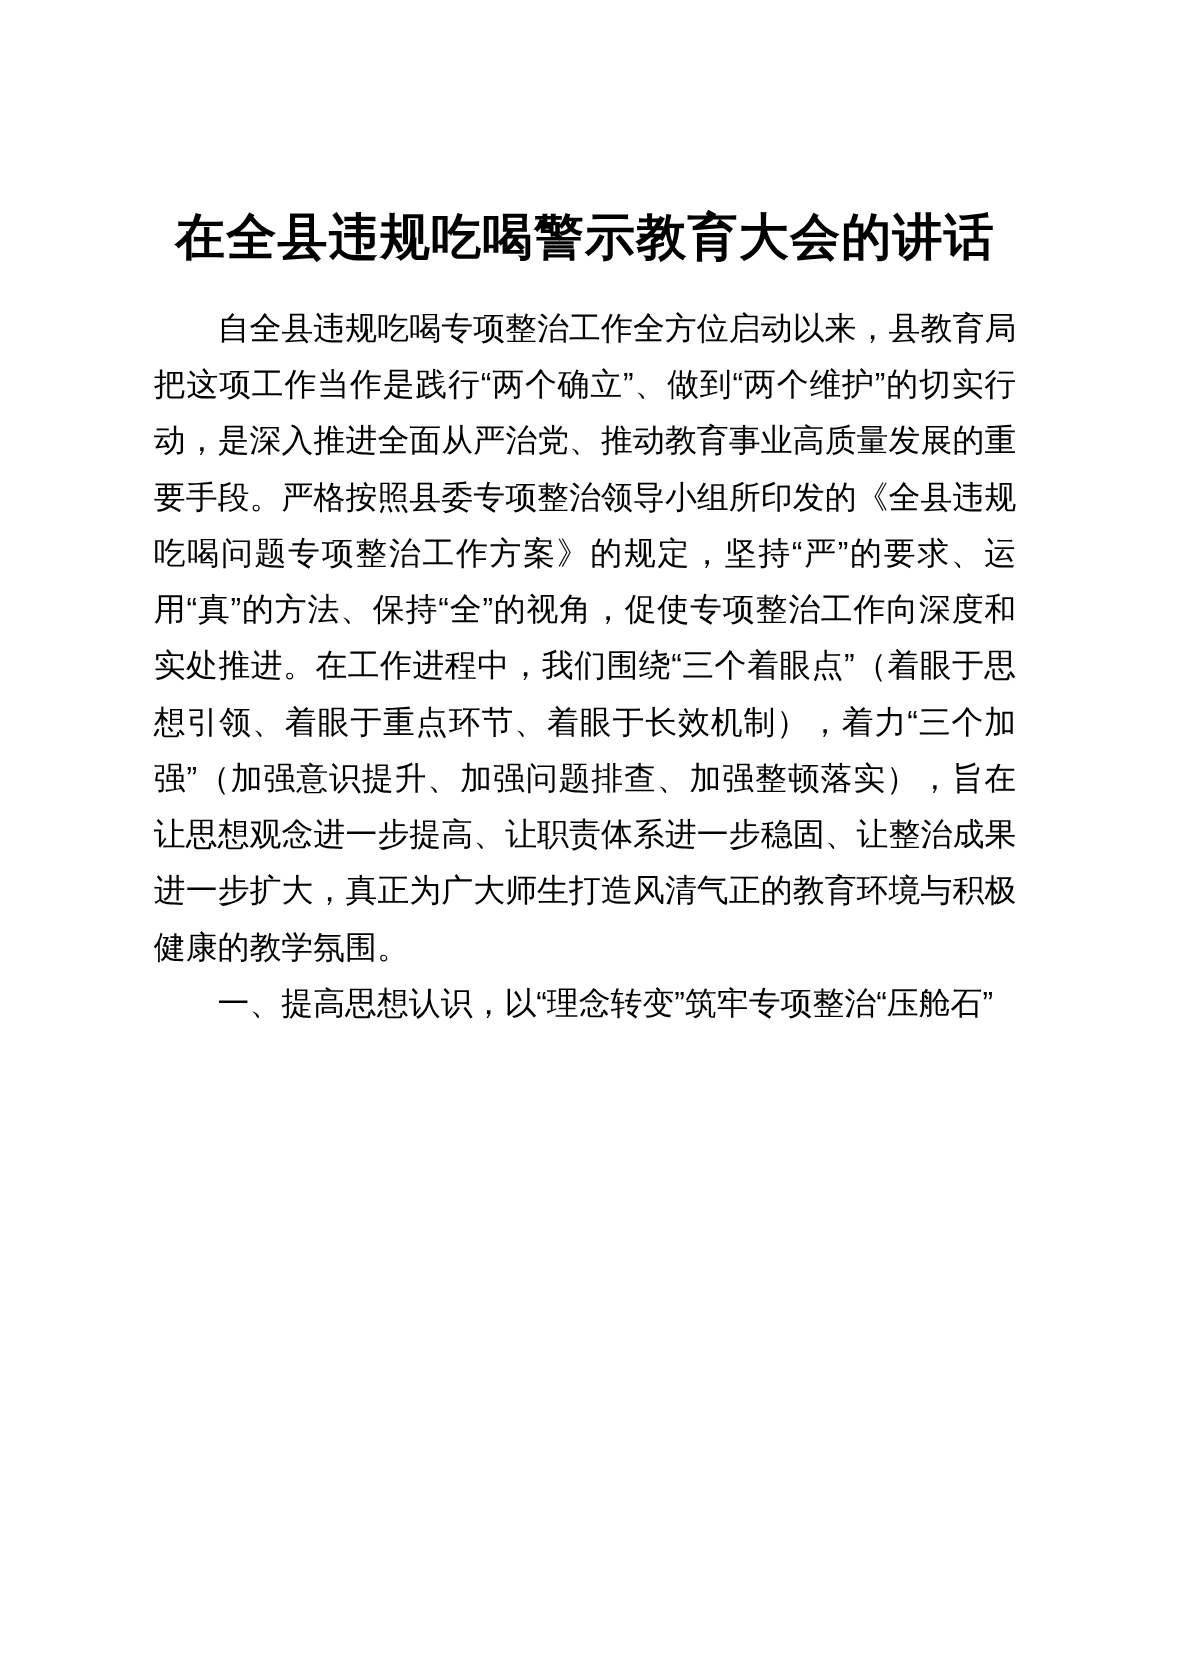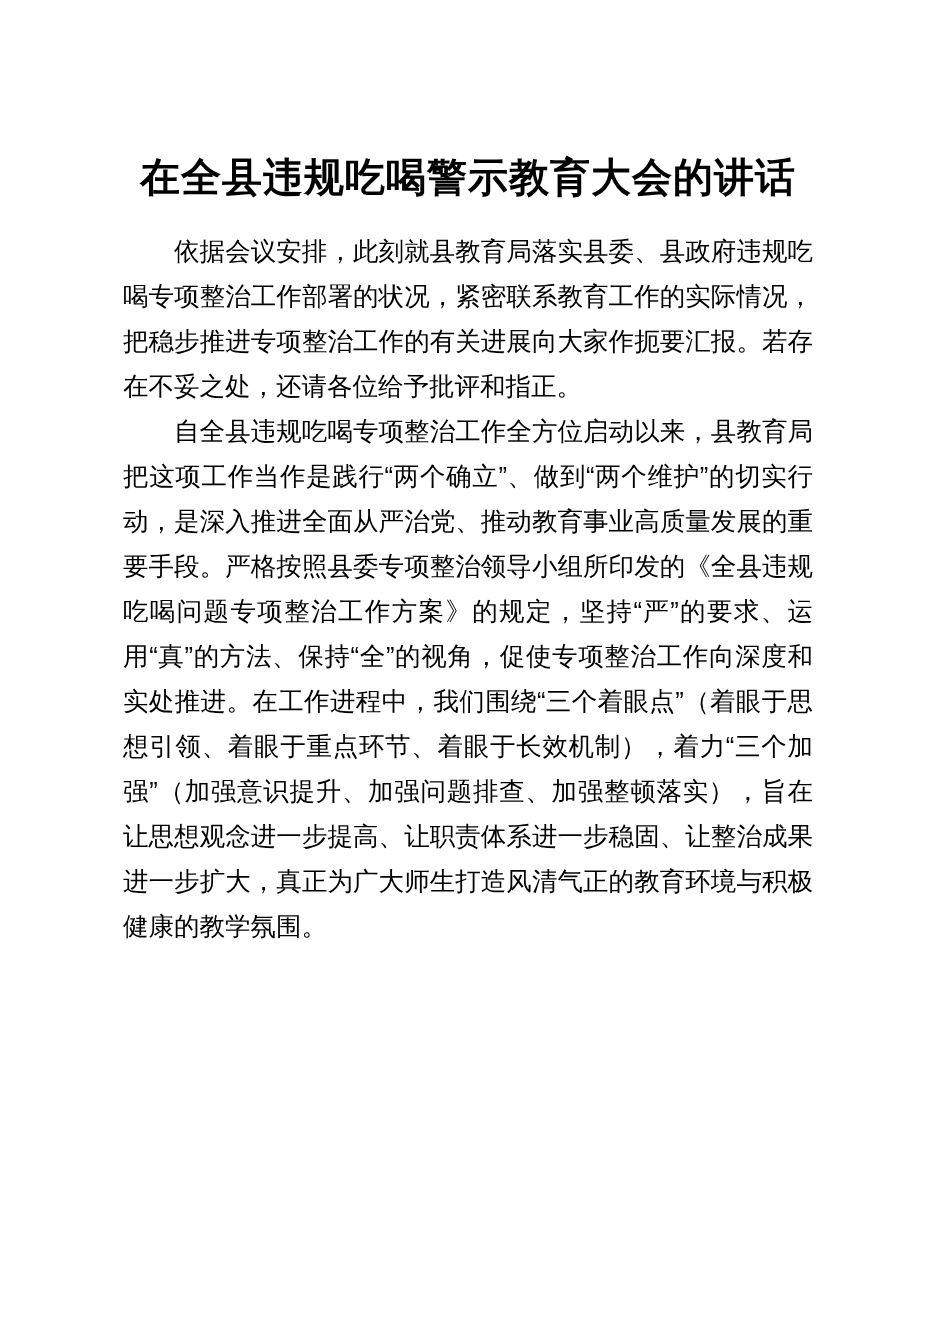--- a/index.html
+++ b/index.html
@@ -17,21 +17,21 @@
     overflow: hidden;
     color: #000000;
   }
   .doc-title {
     font-family: "Liberation Serif", "DejaVu Serif", serif;
     font-weight: 700;
     font-size: 40px;
     line-height: 60px;
     text-align: center;
     letter-spacing: 1px;
-    margin: 0 0 21px 0;
+    margin: 12px 0 21px 0;
     color: #000000;
   }
   .para {
     font-family: "Liberation Sans", "DejaVu Sans", sans-serif;
     font-size: 25.5px;
     line-height: 45px;
     text-align: justify;
     text-indent: 2em;
     margin: 0;
     color: #000000;
@@ -48,18 +48,18 @@
     font-weight: 400;
     word-break: break-all;
   }
 </style>
 </head>
 <body>
 
 <div class="page">
   <h1 class="doc-title">在全县违规吃喝警示教育大会的讲话</h1>
 
-  <p class="para">依据会议安排，此刻就县教育局落实县委、县政府违规吃喝专项整治工作部署的状况，紧密联系教育工作的实际情况，把稳步推进专项整治工作的有关进展向大家作扼要汇报。若存在不妥之处，还请各位给予批评和指正。</p>
 
   <p class="para">自全县违规吃喝专项整治工作全方位启动以来，县教育局把这项工作当作是践行“两个确立”、做到“两个维护”的切实行动，是深入推进全面从严治党、推动教育事业高质量发展的重要手段。严格按照县委专项整治领导小组所印发的《全县违规吃喝问题专项整治工作方案》的规定，坚持“严”的要求、运用“真”的方法、保持“全”的视角，促使专项整治工作向深度和实处推进。在工作进程中，我们围绕“三个着眼点”（着眼于思想引领、着眼于重点环节、着眼于长效机制），着力“三个加强”（加强意识提升、加强问题排查、加强整顿落实），旨在让思想观念进一步提高、让职责体系进一步稳固、让整治成果进一步扩大，真正为广大师生打造风清气正的教育环境与积极健康的教学氛围。</p>
 
+  <h2 class="section-heading">一、提高思想认识，以“理念转变”筑牢专项整治“压舱石”</h2>
 
 </div>
 
 </body></html>

